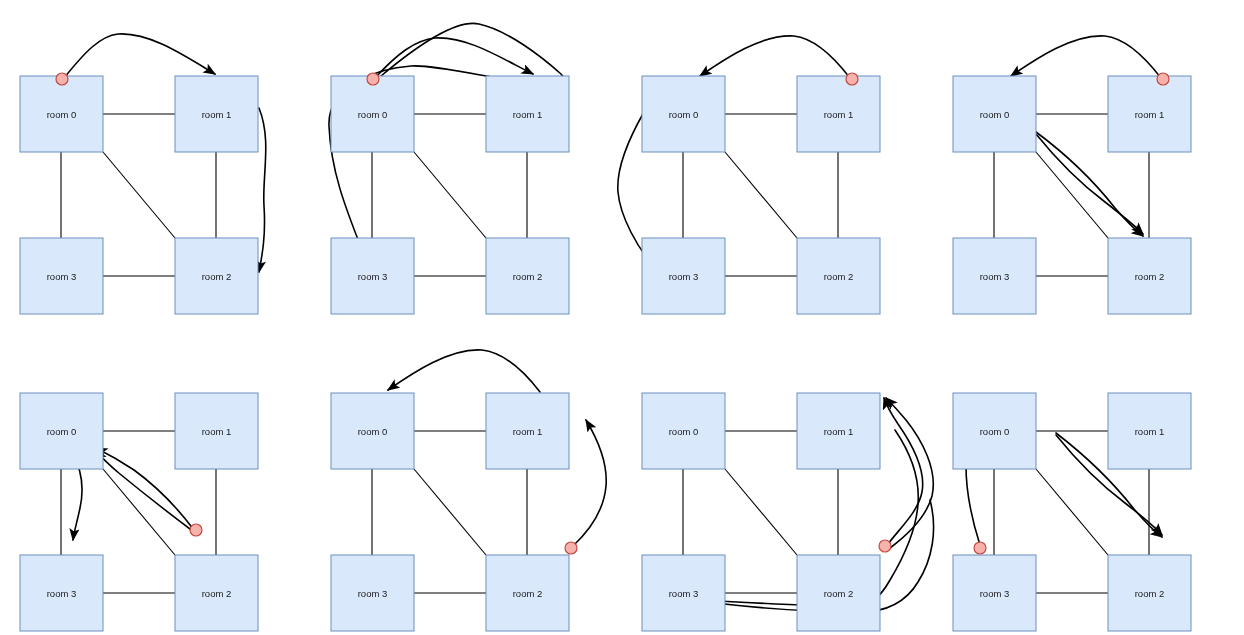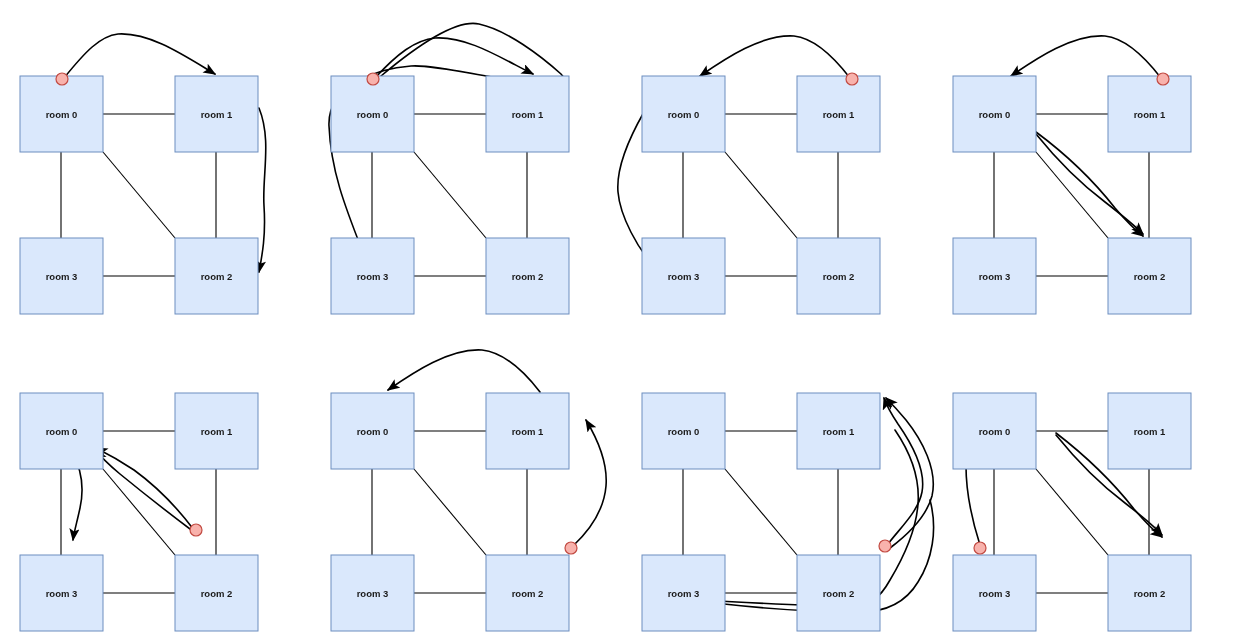--- a/index.html
+++ b/index.html
@@ -2,21 +2,21 @@
 <html><head>
 <meta charset="utf-8">
 <title>Room Graph Sequence</title>
 <style>
   html,body{margin:0;padding:0;background:#ffffff;}
   body{
     font-family:"Liberation Sans","DejaVu Sans",sans-serif;
     width:1244px;height:635px;overflow:hidden;
     color:#111111;
   }
-  #stage{position:relative;width:1244px;height:614px;font-weight:bold;}
+  #stage{position:relative;width:1244px;height:614px;}
   .panel{position:absolute;width:311px;height:317px;}
   svg.panel-svg{position:absolute;left:0;top:0;width:311px;height:317px;overflow:visible;}
   .room-rect{fill:#dae8fc;stroke:#6c8ebf;stroke-width:1;}
   .room-label{
     font-family:"Liberation Sans","DejaVu Sans",sans-serif;
     font-size:9.5px;fill:#1a1a1a;text-anchor:middle;dominant-baseline:middle;
   }
   .edge{stroke:#000000;stroke-width:1.1;fill:none;}
   .path-arrow{stroke:#000000;stroke-width:1.6;fill:none;stroke-linecap:round;stroke-linejoin:round;}
   .marker-dot{fill:#f8b2ac;stroke:#c24a42;stroke-width:1.2;}

